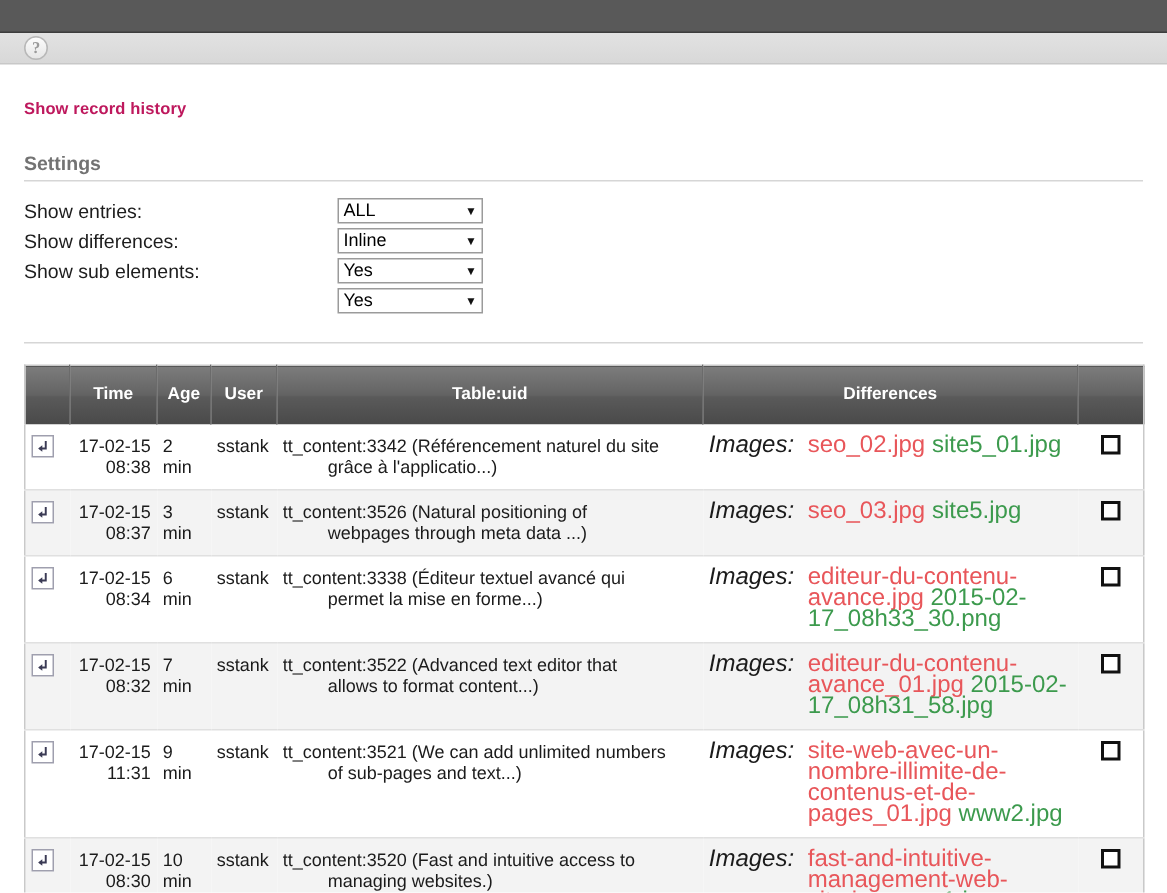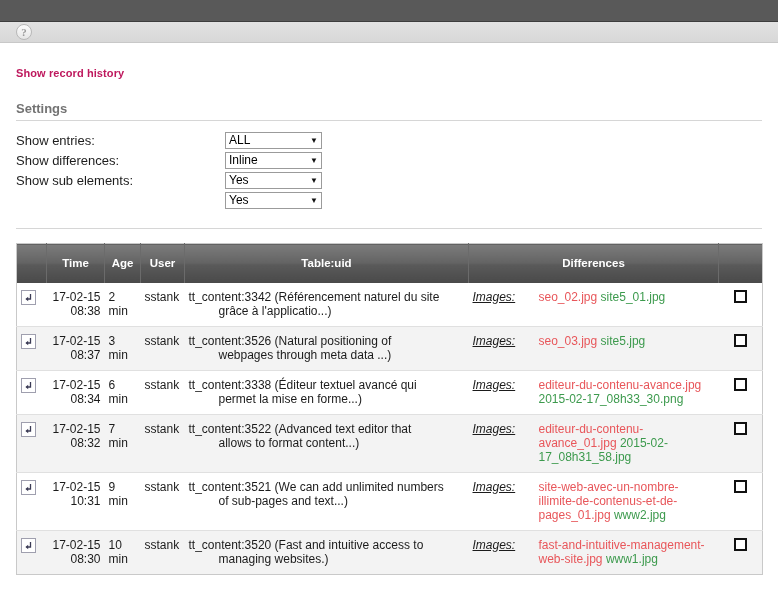--- a/index.html
+++ b/index.html
@@ -167,27 +167,26 @@
   .table-label { display: block; }
   .table-indent { display: block; padding-left: 30px; }
 
   td.c-diff   { padding-left: 10px; }
   .diff-inner { display: flex; }
   .diff-field {
     font-style: italic;
     color: #1b1b1b;
     width: 58px;
     flex: none;
-    font-size: 12px;
-    text-decoration: underline;
+    font-size: 16px;
   }
   .diff-values {
     padding-left: 8px;
     word-break: break-word;
-    font-size: 12px;
+    font-size: 16px;
     line-height: 14px;
   }
   .del { color: #e8565a; }
   .ins { color: #3c9a4d; }
 
   td.c-check { text-align: center; padding-top: 8px; }
   .chk {
     width: 13px; height: 13px;
     border: 2px solid #111111;
     background: #ffffff;
@@ -368,21 +367,21 @@
           </tr>
           <tr class="odd">
             <td class="c-icon">
               <span class="row-icon">
                 <svg width="13" height="13" viewBox="0 0 13 13">
                   <path d="M8.5 3 L8.5 8 L4.5 8" fill="none" stroke="#3b3b55" stroke-width="1.3"></path>
                   <path d="M6.2 5.8 L3.4 8 L6.2 10.2 Z" fill="#3b3b55"></path>
                 </svg>
               </span>
             </td>
-            <td class="c-time"><span>17-02-15</span><br><span>10:31</span></td>
+            <td class="c-time"><span>17-02-15</span><br><span>11:31</span></td>
             <td class="c-age">9<br>min</td>
             <td class="c-user">sstank</td>
             <td class="c-table">
               <span class="table-label">tt_content:3521 (We can add unlimited numbers</span>
               <span class="table-indent">of sub-pages and text...)</span>
             </td>
             <td class="c-diff">
               <span class="diff-inner">
                 <span class="diff-field">Images:</span>
                 <span class="diff-values"><span class="del">site-web-avec-un-nombre-illimite-de-contenus-et-de-pages_01.jpg</span> <span class="ins">www2.jpg</span></span>

